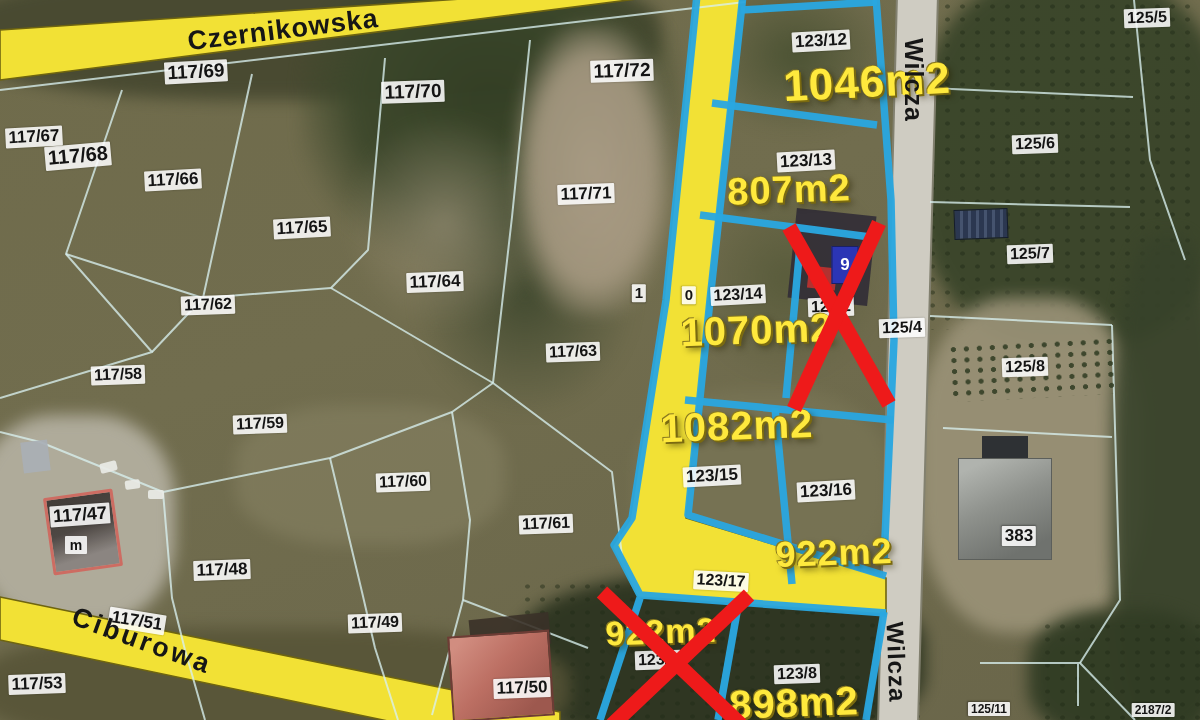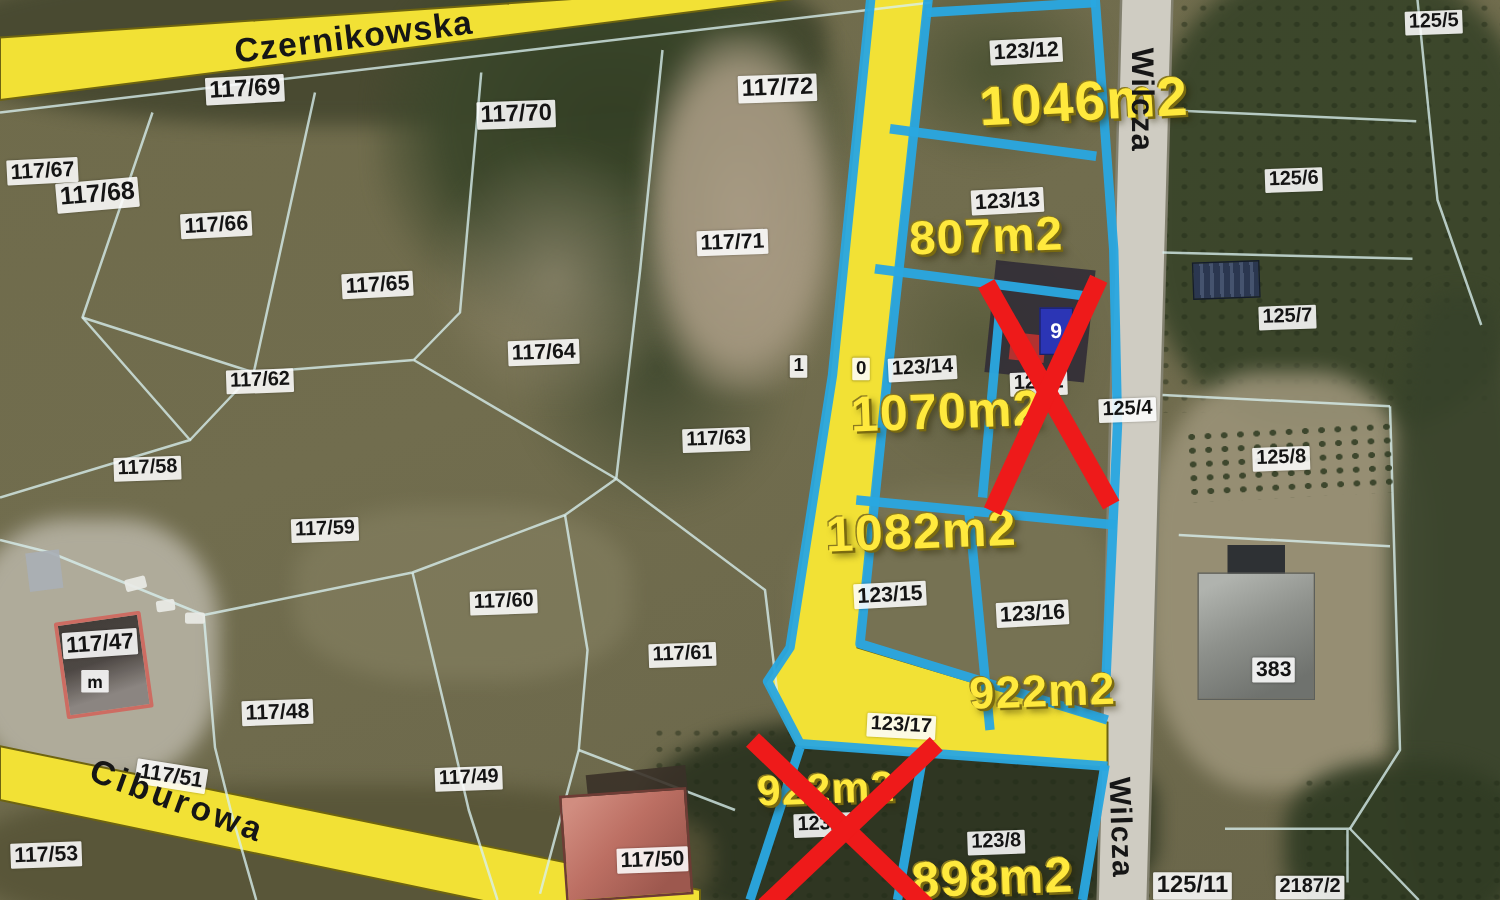--- a/index.html
+++ b/index.html
@@ -196,22 +196,22 @@
       <div class="plabel" style="left: 826px; top: 491px; font-size: 17px; transform: translate(-50%, -50%) rotate(-3deg);">123/16</div>
       <div class="plabel" style="left: 721px; top: 581px; font-size: 16px; transform: translate(-50%, -50%) rotate(3deg);">123/17</div>
       <div class="plabel" style="left: 658px; top: 660px; font-size: 16px; transform: translate(-50%, -50%) rotate(-2deg);">123/9</div>
       <div class="plabel" style="left: 797px; top: 674px; font-size: 16px; transform: translate(-50%, -50%) rotate(-2deg);">123/8</div>
       <div class="plabel" style="left: 1147px; top: 18px; font-size: 16px; transform: translate(-50%, -50%) rotate(-2deg);">125/5</div>
       <div class="plabel" style="left: 902px; top: 328px; font-size: 16px; transform: translate(-50%, -50%) rotate(-2deg);">125/4</div>
       <div class="plabel" style="left: 1035px; top: 144px; font-size: 16px; transform: translate(-50%, -50%) rotate(-2deg);">125/6</div>
       <div class="plabel" style="left: 1030px; top: 254px; font-size: 16px; transform: translate(-50%, -50%) rotate(-2deg);">125/7</div>
       <div class="plabel" style="left: 1025px; top: 367px; font-size: 16px; transform: translate(-50%, -50%) rotate(-2deg);">125/8</div>
       <div class="plabel" style="left: 1019px; top: 536px; font-size: 17px; transform: translate(-50%, -50%) rotate(0deg);">383</div>
-      <div class="plabel" style="left: 954px; top: 709px; font-size: 19px; transform: translate(-50%, -50%) rotate(0deg);">125/11</div>
-      <div class="plabel" style="left: 1048px; top: 710px; font-size: 16px; transform: translate(-50%, -50%) rotate(0deg); text-align: right;">2187/2</div>
+      <div class="plabel" style="left: 989px; top: 709px; font-size: 12px; transform: translate(-50%, -50%) rotate(0deg);">125/11</div>
+      <div class="plabel" style="left: 1153px; top: 710px; font-size: 12px; transform: translate(-50%, -50%) rotate(0deg); text-align: right;">2187/2</div>
       <div class="plabel" style="left: 639px; top: 293px; font-size: 15px; transform: translate(-50%, -50%) rotate(0deg);">1</div>
       <div class="plabel" style="left: 689px; top: 295px; font-size: 15px; transform: translate(-50%, -50%) rotate(0deg);">0</div>
       <div class="alabel" style="left: 867px; top: 82px; font-size: 44px; transform: translate(-50%, -50%) rotate(-3deg);">1046m2</div>
       <div class="alabel" style="left: 789px; top: 190px; font-size: 38px; transform: translate(-50%, -50%) rotate(-2deg);">807m2</div>
       <div class="alabel" style="left: 757px; top: 330px; font-size: 40px; transform: translate(-50%, -50%) rotate(-2deg);">1070m2</div>
       <div class="alabel" style="left: 737px; top: 426px; font-size: 40px; transform: translate(-50%, -50%) rotate(-2deg);">1082m2</div>
       <div class="alabel" style="left: 834px; top: 553px; font-size: 36px; transform: translate(-50%, -50%) rotate(-2deg);">922m2</div>
       <div class="alabel" style="left: 661px; top: 632px; font-size: 34px; transform: translate(-50%, -50%) rotate(-2deg);">922m2</div>
       <div class="alabel" style="left: 794px; top: 703px; font-size: 40px; transform: translate(-50%, -50%) rotate(-2deg);">898m2</div>
       <div class="slabel" style="left: 283px; top: 30px; font-size: 27px; transform: translate(-50%, -50%) rotate(-7deg); letter-spacing: 1px;">Czernikowska</div>

